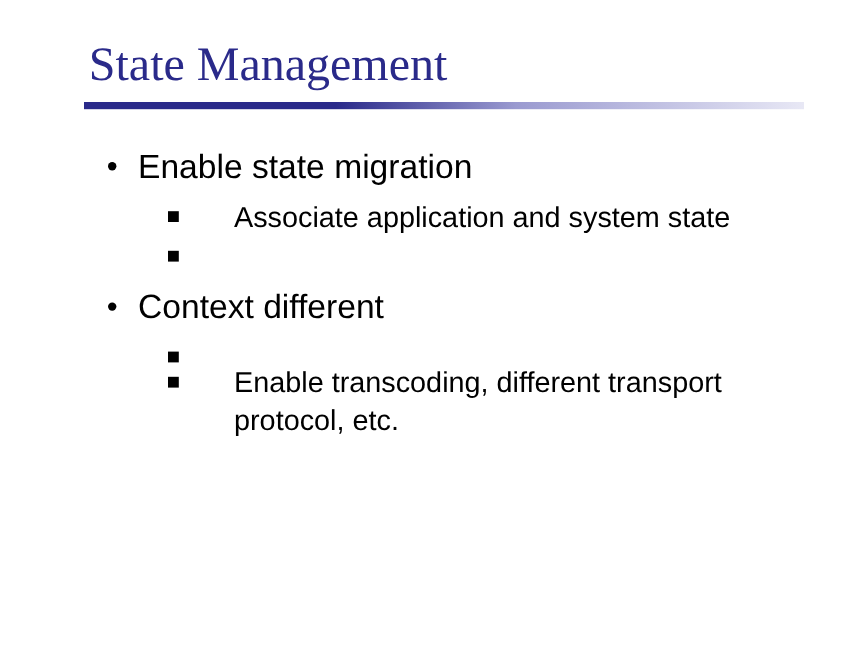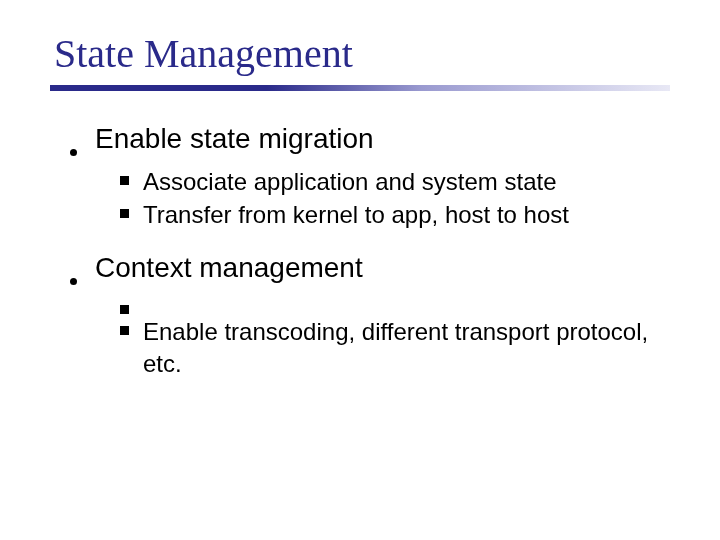--- a/index.html
+++ b/index.html
@@ -7,39 +7,39 @@
     width: 720px;
     height: 540px;
     background: #ffffff;
     font-family: Arial, Helvetica, sans-serif;
     overflow: hidden;
     position: relative;
   }
   .slide {
     width: 100%;
     height: 100%;
-    padding: 30px 50px 40px 50px;
+    padding: 30px 50px 40px 70px;
   }
   .title {
     font-family: "Times New Roman", Times, serif;
     font-size: 40px;
     color: #2a2a8a;
     font-weight: normal;
     margin-bottom: 8px;
     padding-left: 4px;
   }
   .rule {
     height: 6px;
     width: 100%;
     background: linear-gradient(to right, #2a2a8a 0%, #2a2a8a 35%, #9a9ad0 60%, #e8e8f5 100%);
     margin-bottom: 30px;
   }
   .bullet-1 {
     display: flex;
-    align-items: flex-end;
+    align-items: flex-start;
     margin-left: 20px;
     margin-top: 8px;
     margin-bottom: 10px;
   }
   .bullet-1 .dot {
     width: 7px;
     height: 7px;
     border-radius: 50%;
     background: #000;
     margin-top: 14px;
@@ -49,20 +49,21 @@
   .bullet-1 .text {
     font-size: 28px;
     color: #000;
     line-height: 1.25;
   }
   .bullet-2 {
     display: flex;
     align-items: flex-start;
     margin-left: 70px;
     margin-bottom: 2px;
+    gap: 32px;
   }
   .bullet-2 .square {
     width: 9px;
     height: 9px;
     background: #000;
     margin-top: 10px;
     margin-right: 14px;
     flex-shrink: 0;
   }
   .bullet-2 .text {
@@ -84,28 +85,27 @@
     <div class="bullet-1">
       <span class="dot"></span>
       <span class="text">Enable state migration</span>
     </div>
     <div class="bullet-2">
       <span class="square"></span>
       <span class="text">Associate application and system state</span>
     </div>
     <div class="bullet-2">
       <span class="square"></span>
-      <span class="text">Transfer from kernel to app, host to host</span>
     </div>
   </div>
 
   <div class="group">
     <div class="bullet-1">
       <span class="dot"></span>
-      <span class="text">Context management</span>
+      <span class="text">Context different</span>
     </div>
     <div class="bullet-2">
       <span class="square"></span>
     </div>
     <div class="bullet-2">
       <span class="square"></span>
       <span class="text">Enable transcoding, different transport protocol, etc.</span>
     </div>
   </div>
 </div>

